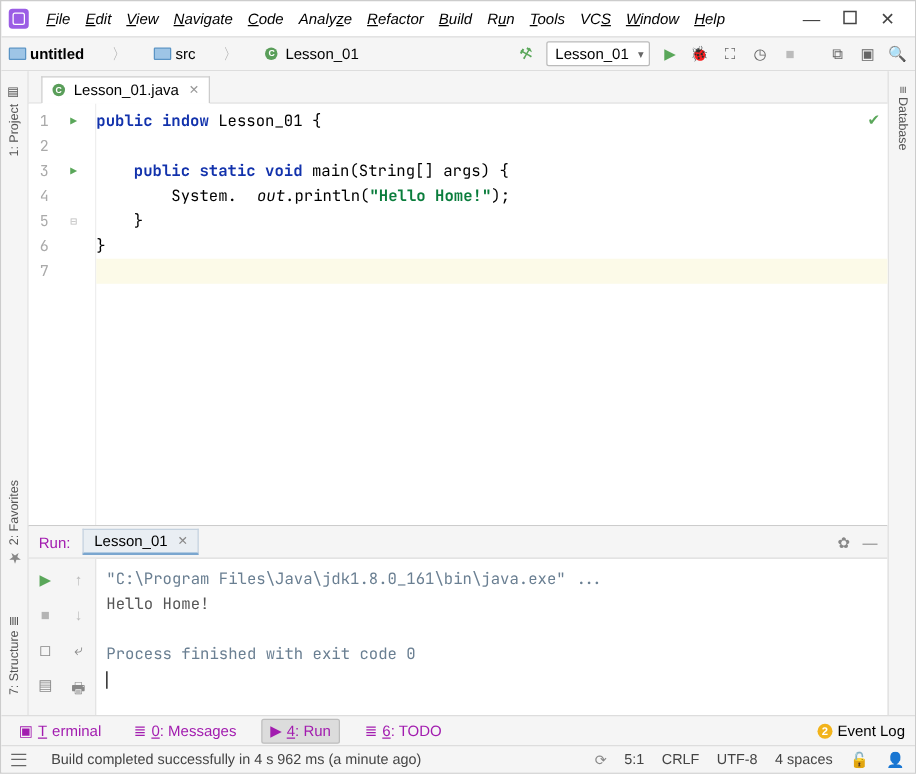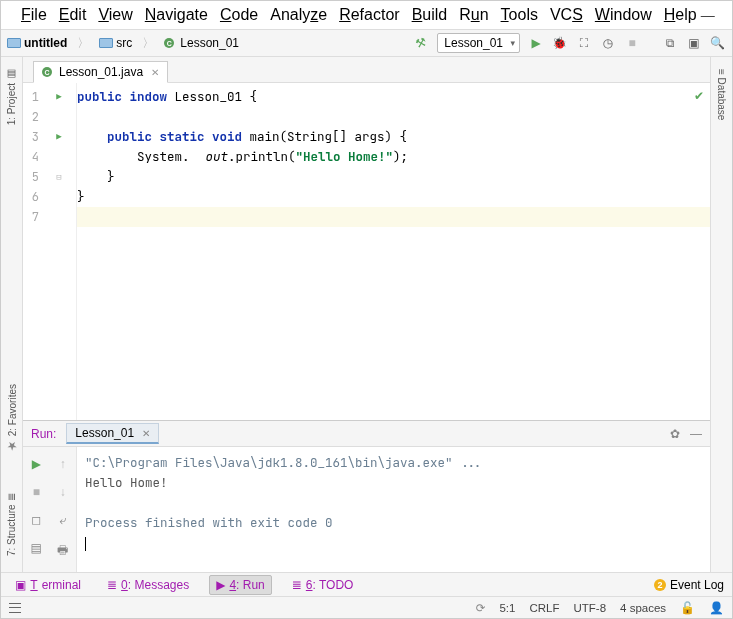--- a/index.html
+++ b/index.html
@@ -3,29 +3,29 @@
 <meta charset="utf-8">
 <style>
   * { box-sizing: border-box; margin: 0; padding: 0; }
   html, body { width: 733px; height: 619px; overflow: hidden; font-family: "Segoe UI", Arial, sans-serif; font-size: 12px; background: #fff; color: #000; }
   body { display: flex; flex-direction: column; border: 1px solid #ccc; }
 
   
   .titlebar { display: flex; align-items: center; height: 28px; padding: 0 6px; }
   .app-icon { width: 16px; height: 16px; background:#9b5de5; border-radius:3px; margin-right:10px; position:relative; }
   .app-icon:after{content:'';position:absolute;inset:3px;border:1px solid #fff;border-radius:2px;}
-  .menubar { display:flex; gap:4px; flex:1; font-size:16px; }
+  .menubar { display:flex; gap:4px; flex:1; font-size:12px;font-style:italic; }
   .menubar span { padding:2px 4px; cursor:default; }
   .menubar span u { text-decoration: underline; }
   .win-controls { display:flex; gap:18px; align-items:center; padding-right:10px; color:#444; font-size:14px;}
   .win-controls svg{width:12px;height:12px;}
 
   
   .navbar { display:flex; align-items:center; height:28px; border-top:1px solid #ddd; border-bottom:1px solid #ddd; background:#f5f5f5; padding:0 6px; font-size:12px;}
-  .breadcrumbs { display:flex; align-items:center; gap:8px; flex:1;}
+  .breadcrumbs { display:flex; align-items:center; gap:20px; flex:1;}
   .folder { display:inline-flex; align-items:center; gap:3px; }
   .folder-icon{width:14px;height:10px;background:#9ec5e6;border:1px solid #5a94c5;border-radius:1px; display:inline-block;}
   .bc-sep{color:#aaa; margin:0 2px; font-size:12px;}
   .class-dot{width:10px;height:10px;border-radius:50%;background:#5a9e5a;display:inline-flex;align-items:center;justify-content:center;color:#fff;font-size:7px;font-weight:bold;margin-right:3px;}
   .toolbar { display:flex; align-items:center; gap:8px; }
   .run-cfg { border:1px solid #bbb; background:#fff; padding:2px 16px 2px 6px; border-radius:2px; font-size:12px; display:flex; align-items:center; gap:3px; position:relative;}
   .run-cfg:after{content:'▾'; position:absolute; right:4px; font-size:9px; color:#666;}
   .tb-btn{width:16px;height:16px;display:flex;align-items:center;justify-content:center;color:#666;}
   .play-green{color:#5aa75a;}
   .bug-green{color:#5aa75a;}
@@ -271,20 +271,21 @@
       <span>Event Log</span>
     </span>
 </div>
 
 <div class="status">
   <span class="menuicon">
       <span></span>
       <span></span>
       <span></span>
     </span>
+  <span>Build completed successfully in 4 s 962 ms (a minute ago)</span>
   <span class="sp"></span>
   <span style="color:#888">⟳</span>
   <span>5:1</span>
   <span>CRLF</span>
   <span>UTF-8</span>
   <span>4 spaces</span>
   <span class="lock">🔓</span>
   <span class="man">👤</span>
 </div>
 

